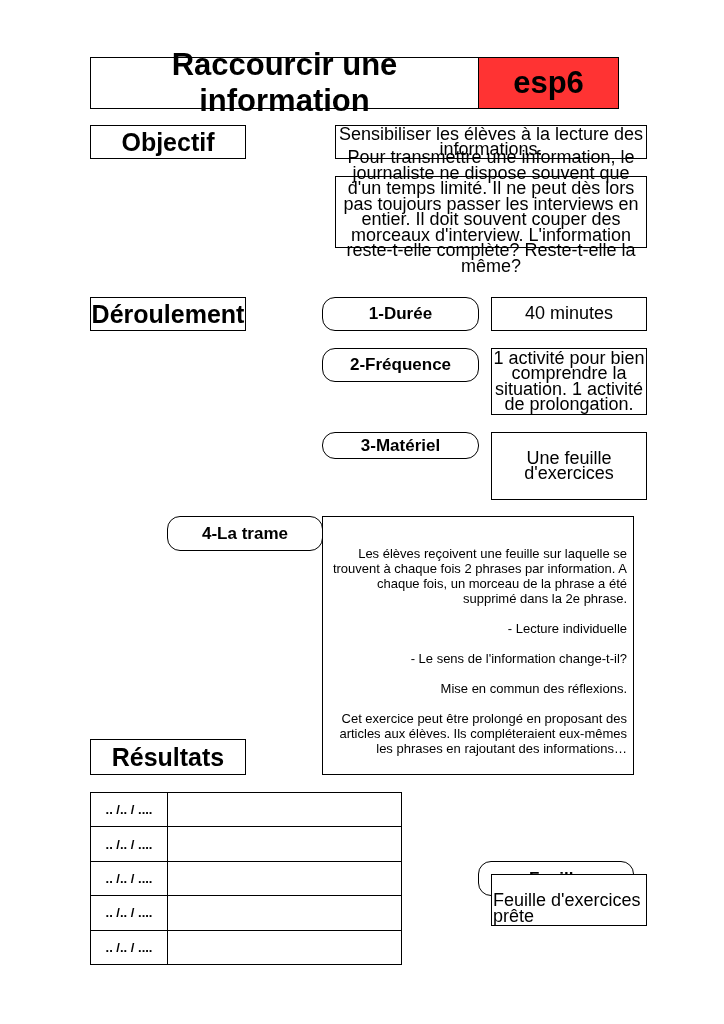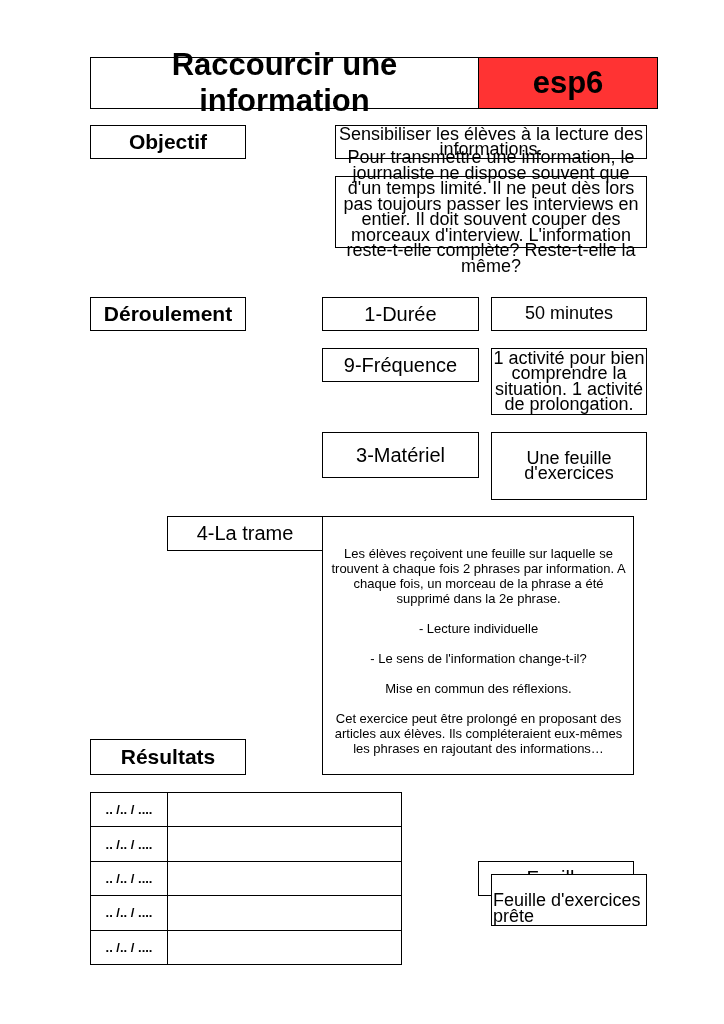--- a/index.html
+++ b/index.html
@@ -6,42 +6,42 @@
   body {
     width: 724px; height: 1024px; position: relative; overflow: hidden;
     font-family: "Liberation Sans", sans-serif; color: #000;
   }
   .box {
     position: absolute; box-sizing: border-box;
     border: 1px solid #000; background: #fff;
   }
   .center { display: flex; align-items: center; justify-content: center; text-align: center; }
   .h1 { font-weight: bold; font-size: 31px; }
-  .h2 { font-weight: bold; font-size: 21px; }
-  .h3 { font-weight: normal; font-size: 20px; }
+  .h2 { font-weight: bold; font-size: 25px; }
+  .h3 { font-weight: bold; font-size: 17px; border-radius: 13px; }
   .small { font-size: 18px; line-height: 15.5px; margin-left: 13px; }
   .red { background: #ff3333; }
   .trame-text {
-    font-size: 13px; line-height: 15px; text-align: center;
+    font-size: 13px; line-height: 15px; text-align: right;
     padding: 14px 6px 11px 7px; white-space: pre-line;
   }
   table.results {
     position: absolute; left: 90px; top: 792px; width: 312px;
     border-collapse: collapse; font-size: 13px;
   }
   table.results td { border: 1px solid #000; height: 33.4px; padding: 0; }
   table.results td.date { width: 76px; text-align: center; font-weight: bold; }
 </style>
 </head>
 <body>
 
 <div class="box center h1" style="left:90px; top:57px; width:389px; height:52px;">
   <span>Raccourcir une information</span>
 </div>
-<div class="box center h1 red" style="left: 478px; top: 57px; width: 180px; height: 52px; background: rgb(255, 51, 51);">
+<div class="box center h1 red" style="left: 478px; top: 57px; width: 141px; height: 52px; background: rgb(255, 51, 51);">
   <span>esp6</span>
 </div>
 
 <div class="box center h2" style="left:90px; top:125px; width:156px; height:34px;">
   <span>Objectif</span>
 </div>
 <div class="box center small" style="left:322px; top:125px; width:312px; height:34px;">
   <span>Sensibiliser les élèves à la lecture des informations.</span>
 </div>
 <div class="box center small" style="left:322px; top:176px; width:312px; height:72px; padding:0 6px;text-align:center;">
@@ -49,31 +49,31 @@
 </div>
 
 <div class="box center h2" style="left:90px; top:297px; width:156px; height:34px;text-align:center;">
   <span>Déroulement</span>
 </div>
 
 <div class="box center h3" style="left:322px; top:297px; width:157px; height:34px;">
   <span>1-Durée</span>
 </div>
 <div class="box center small" style="left:478px; top:297px; width:156px; height:34px;">
-  <span>50 minutes</span>
+  <span>40 minutes</span>
 </div>
 
 <div class="box center h3" style="left:322px; top:348px; width:157px; height:34px;">
-  <span>9-Fréquence</span>
+  <span>2-Fréquence</span>
 </div>
 <div class="box center small" style="left:478px; top:348px; width:156px; height:67px; padding:16px 1px;">
   <span>1 activité pour bien comprendre la situation. 1 activité de prolongation.</span>
 </div>
 
-<div class="box center h3" style="left:322px; top:432px; width:157px; height:46px;">
+<div class="box center h3" style="left:322px; top:432px; width:157px; height:27px;">
   <span>3-Matériel</span>
 </div>
 <div class="box center small" style="left:478px; top:432px; width:156px; height:68px;">
   <span>Une feuille d'exercices</span>
 </div>
 
 <div class="box center h3" style="left:167px; top:516px; width:156px; height:35px;">
   <span>4-La trame</span>
 </div>
 <div class="box trame-text" style="left:322px; top:516px; width:312px; height:259px;">

